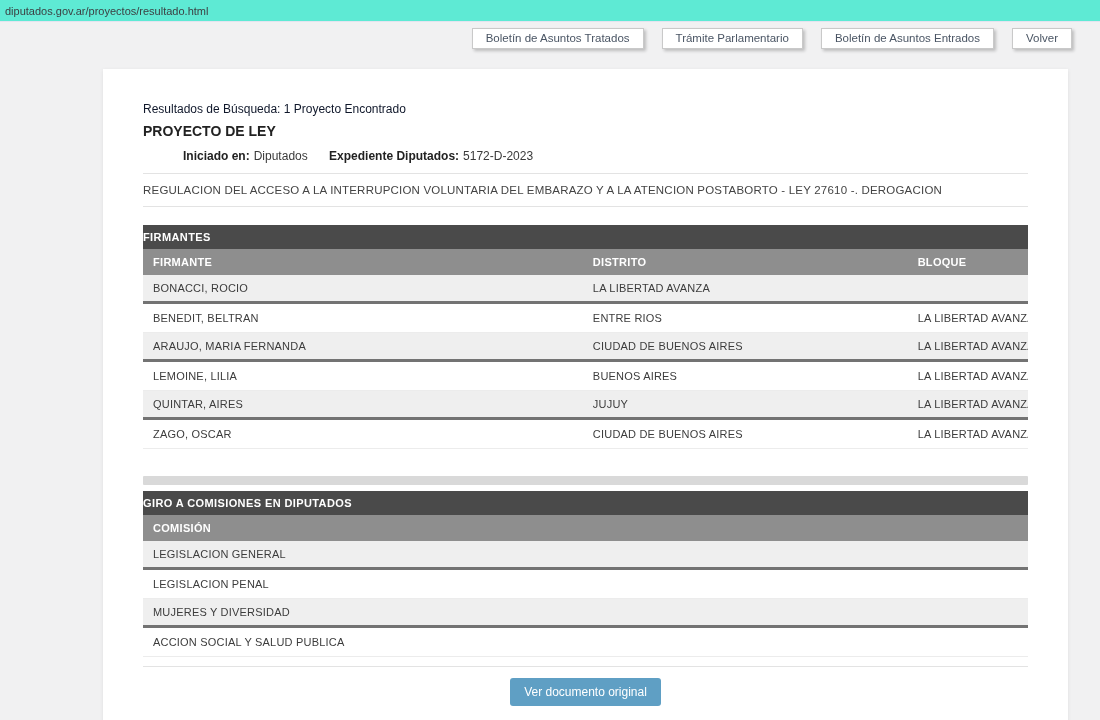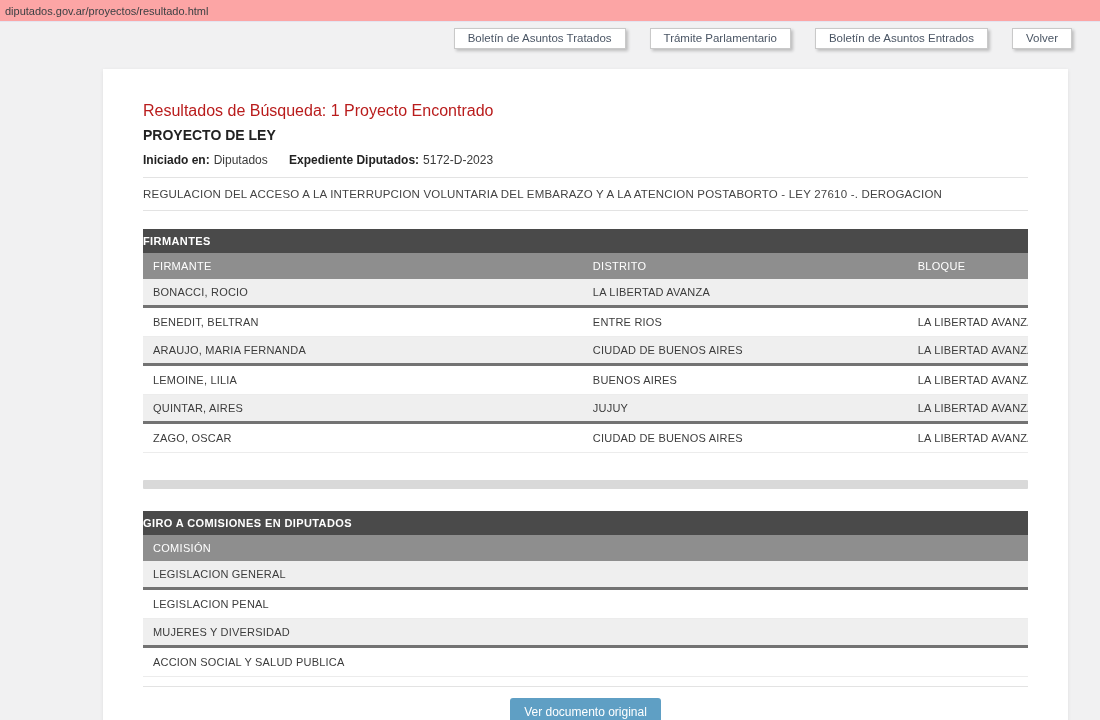--- a/index.html
+++ b/index.html
@@ -5,33 +5,33 @@
   * { margin: 0; padding: 0; box-sizing: border-box; }
   html, body { width: 1100px; height: 720px; overflow: hidden; }
   body {
     font-family: "Liberation Sans", sans-serif;
     background: #f1f1f2;
     color: #333;
   }
   
   .url-bar {
     height: 22px;
-    background: #fca5a5;
+    background: #5eead4;
     border-bottom: 1px solid #e4e4f0;
     display: flex;
     align-items: center;
     padding-left: 5px;
     font-size: 11px;
     color: #3c4043;
   }
   
   .nav-row {
     display: flex;
     justify-content: flex-end;
-    gap: 24px;
+    gap: 18px;
     padding: 6px 28px 0 0;
   }
   .nav-btn {
     background: #ffffff;
     border: 1px solid #c9c9c9;
     box-shadow: 2px 2px 3px rgba(0,0,0,0.22);
     color: #4a5564;
     font-size: 11.5px;
     font-family: "Liberation Sans", sans-serif;
     padding: 3px 13px 4px 13px;
@@ -40,23 +40,23 @@
   }
   
   .card {
     width: 965px;
     margin: 20px 0 0 103px;
     background: #ffffff;
     box-shadow: 0 1px 4px rgba(0,0,0,0.08);
     padding: 33px 40px 30px 40px;
     min-height: 660px;
   }
-  .summary { font-size: 16px; color: #b91c1c; margin-bottom: 7px; }
+  .summary { font-size: 12px; color: #0f172a; margin-bottom: 7px; }
   .proj-type { font-size: 14px; font-weight: bold; color: #222; margin-bottom: 10px; }
-  .meta-line { font-size: 12px; color: #3a3a3a; margin-bottom: 4px; }
+  .meta-line { font-size: 12px; color: #3a3a3a; margin-bottom: 4px; margin-left: 40px; }
   .meta-line b { color: #222; }
   .meta-pair { margin-right: 18px; }
   .meta-pair b { margin-right: 4px; }
   .divider { border: none; border-top: 1px solid #e3e3e3; margin: 10px 0; }
   .proj-title {
     font-size: 11.5px;
     color: #444;
     letter-spacing: 0.2px;
     margin: 3px 0 4px 0;
   }
@@ -69,21 +69,21 @@
     font-weight: bold;
     letter-spacing: 0.4px;
     text-align: left;
     height: 24px;
     line-height: 24px;
   }
   .t-head {
     background: #8e8e8e;
     color: #fff;
     font-size: 11px;
-    font-weight: normal;
+    font-weight: bold;
     letter-spacing: 0.3px;
     height: 26px;
     display: grid;
     grid-template-columns: 49.7% 36.7% 13.6%;
     align-items: center;
   }
   .t-head.single { grid-template-columns: 100%; }
   .t-head > span { padding-left: 10px; }
   .trow {
     display: grid;
@@ -100,21 +100,21 @@
   .trow.alt { background: #efefef; border-bottom: 3px solid #737373; }
   .tcell { padding-left: 10px; white-space: nowrap; overflow: hidden; }
   
   .hscroll {
     width: 885px;
     height: 9px;
     background: #d9d9d9;
     margin-top: 27px;
     border-radius: 1px;
   }
-  .comisiones { margin-top: 22px; }
+  .comisiones { margin-top: 6px; }
   
   .bottom-divider { border: none; border-top: 1px solid #e3e3e3; margin: 9px 0 0 0; }
   .action-row { text-align: center; margin-top: 11px; }
   .primary-btn {
     background: #5f9fc4;
     color: #ffffff;
     border: none;
     border-radius: 3px;
     font-size: 12px;
     font-family: "Liberation Sans", sans-serif;

